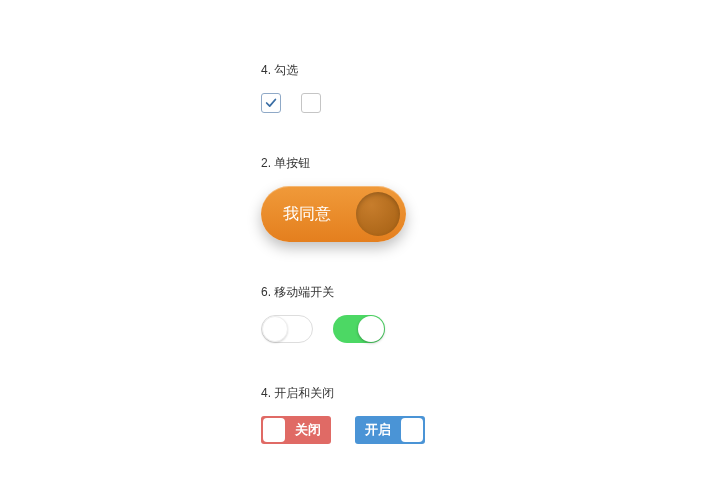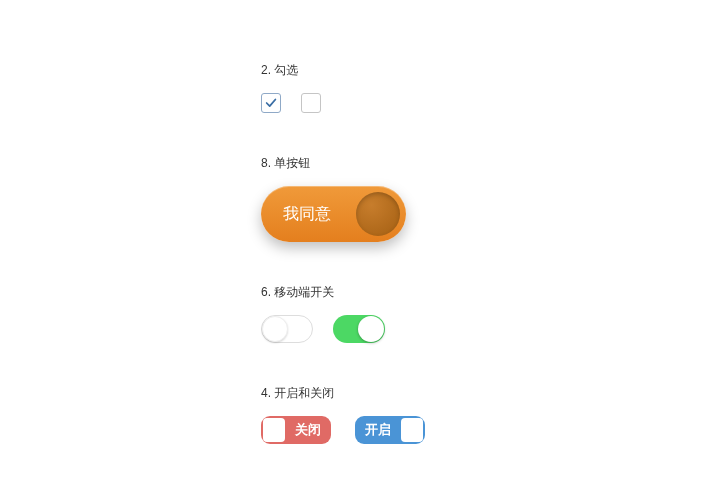--- a/index.html
+++ b/index.html
@@ -125,21 +125,21 @@
 
 
 .switch-row {
   display: flex;
   gap: 24px;
   align-items: center;
 }
 .switch {
   width: 70px;
   height: 28px;
-  border-radius: 9px;
+  border-radius: 3px;
   position: relative;
   cursor: pointer;
   display: flex;
   align-items: center;
 }
 .switch-off {
   background: #e06a65;
 }
 .switch-on {
   background: #4a94d6;
@@ -171,33 +171,33 @@
 .switch-on .switch-label {
   left: 10px;
 }
 </style>
 </head>
 <body>
 
 <div class="container">
 
   <div class="section">
-    <div class="section-title">2. 勾选</div>
+    <div class="section-title">4. 勾选</div>
     <div class="checkbox-row">
       <div class="checkbox checked">
         <svg viewBox="0 0 16 16">
           <path d="M3 8 L6.5 11.5 L13 4" stroke="#3a6ea5" stroke-width="2" fill="none" stroke-linecap="round" stroke-linejoin="round"></path>
         </svg>
       </div>
       <div class="checkbox"></div>
     </div>
   </div>
 
   <div class="section">
-    <div class="section-title">8. 单按钮</div>
+    <div class="section-title">2. 单按钮</div>
     <div class="big-button">
       <span class="big-button-label">我同意</span>
       <div class="big-button-knob"></div>
     </div>
   </div>
 
   <div class="section">
     <div class="section-title">6. 移动端开关</div>
     <div class="toggle-row">
       <div class="toggle off">

